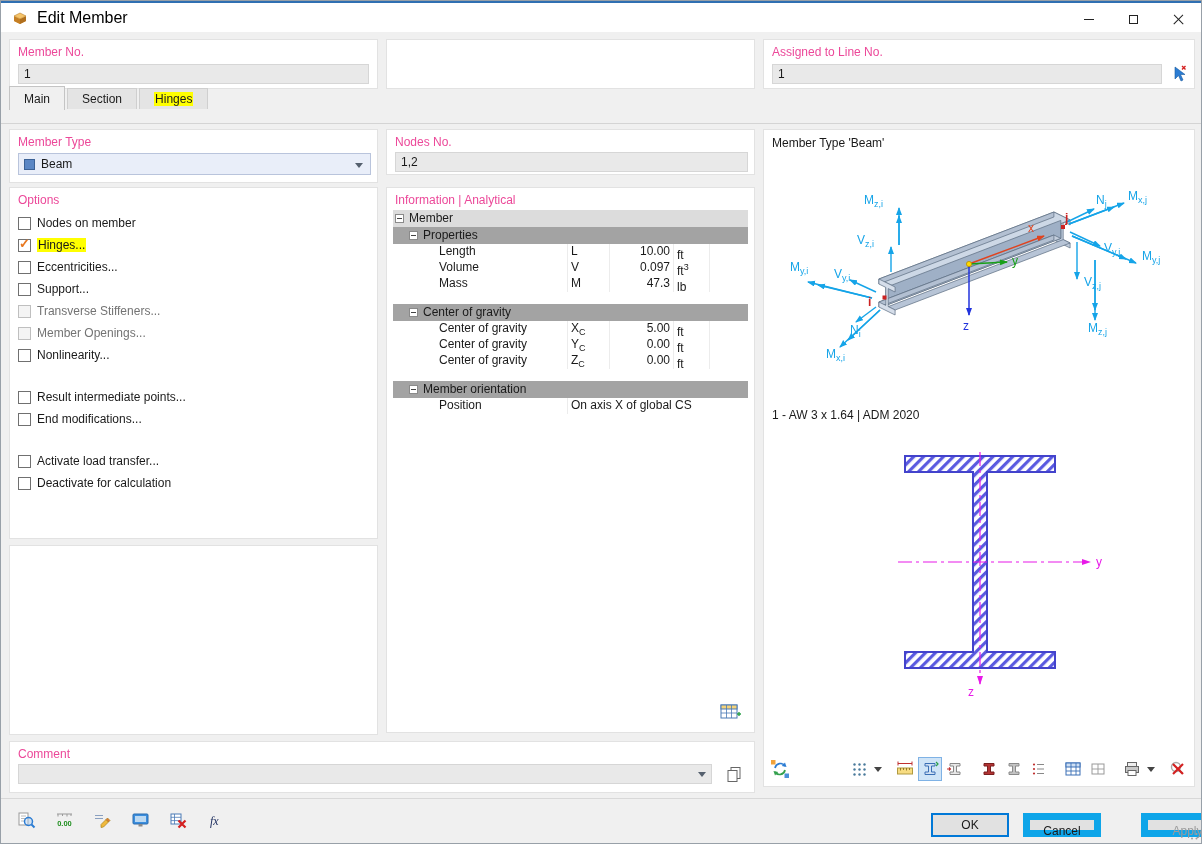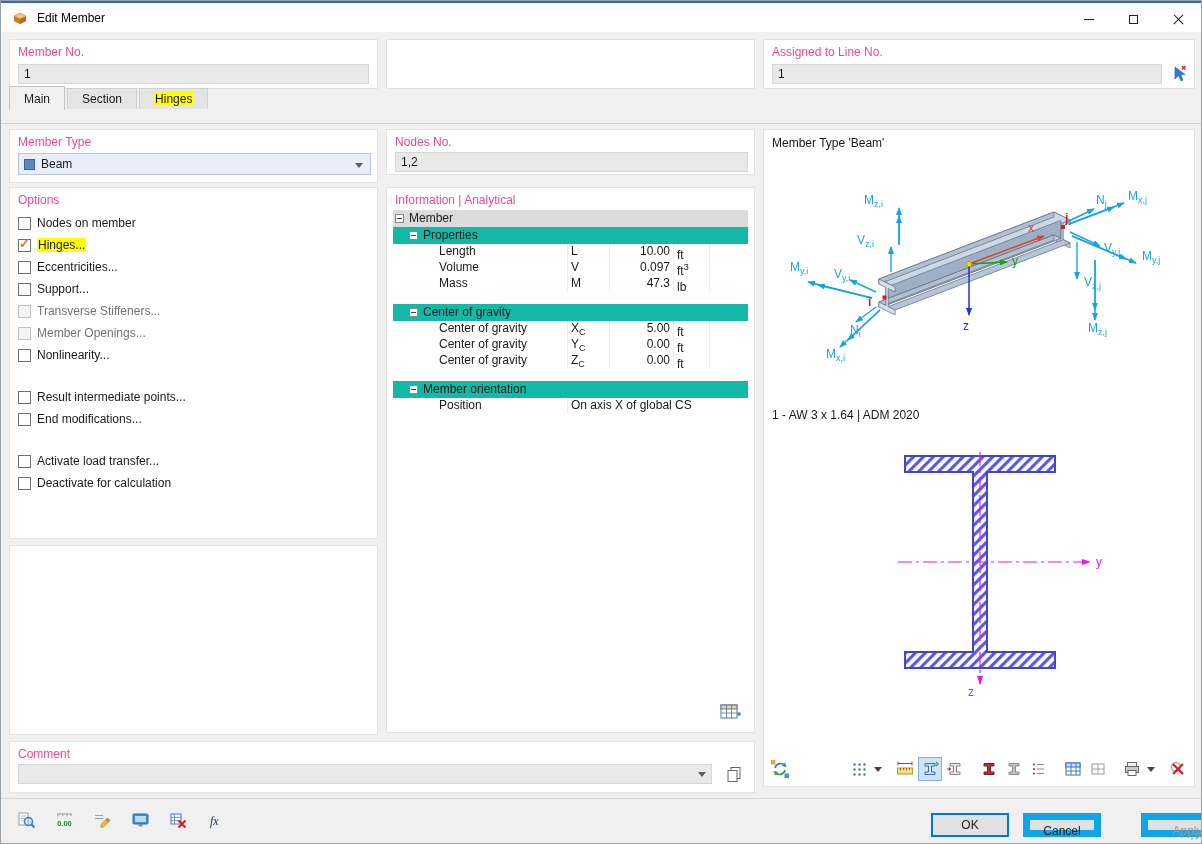--- a/index.html
+++ b/index.html
@@ -7,21 +7,21 @@
   body {
     font-family:"Liberation Sans", sans-serif;
     font-size:12px; color:#1a1a1a;
     background:#f0f0f0; position:relative; overflow:hidden;
     border:1px solid #98a0a8;
   }
   
   .titlebar { position:absolute; left:0; top:0; width:100%; height:31px;
     background:#ffffff; border-top:2px solid #2f6fb2; display:flex; align-items:center; }
   .titlebar .app-ic { width:18px; height:18px; margin:0 8px 0 10px; flex:none; }
-  .titlebar .ttl { font-size:12px; color:#000; }
+  .titlebar .ttl { font-size:16px; color:#000; }
   .win-controls { position:absolute; right:0; top:2px; display:flex; height:29px; }
   .win-btn { width:45px; height:29px; display:flex; align-items:center; justify-content:center; }
   .ic-min { width:10px; height:1px; background:#222; display:block; }
   .ic-max { width:9px; height:9px; border:1px solid #222; display:block; }
   .ic-close { width:11px; height:11px; position:relative; display:block; }
   .ic-close::before,.ic-close::after { content:""; position:absolute; left:-1px; top:5px; width:13px; height:1.4px; background:#222; }
   .ic-close::before { transform:rotate(45deg); }
   .ic-close::after  { transform:rotate(-45deg); }
 
   
@@ -56,21 +56,21 @@
   
   .tree { position:absolute; left:6px; right:6px; top:22px; }
   .trow { display:grid; grid-template-columns:1fr 42px 64px 36px 38px; height:16px; line-height:15px; }
   .tc { border-right:1px solid #ececec; overflow:hidden; white-space:nowrap; padding:0 3px; }
   .tc:last-child { border-right:none; }
   .tlbl.leaf { padding-left:46px; }
   .tval { text-align:right; }
   .tsym sub { font-size:9px; }
   .tunit sup { font-size:9px; }
   .troot { background:#dcdcdc; height:17px; line-height:16px; padding:0 2px; }
-  .tgroup { background:#14b8a6; height:17px; line-height:16px; padding-left:16px; }
+  .tgroup { background:#a3a3a3; height:17px; line-height:16px; padding-left:16px; }
   .expander { width:9px; height:9px; border:1px solid #8a8a8a; background:#fff; display:inline-block;
     position:relative; margin-right:5px; vertical-align:-1px; }
   .expander::after { content:""; position:absolute; left:1px; right:1px; top:3px; height:1px; background:#444; }
   .tspacer { height:12px; }
   .twide { padding-left:3px; }
 
   
   .fl { fill:#15a4e8; font-size:12px; }
   .nd { fill:#cc2222; font-size:12px; font-weight:bold; }
   .axx { fill:#e0431f; font-size:12px; } .axy { fill:#18a018; font-size:12px; } .axz { fill:#2233dd; font-size:12px; }

